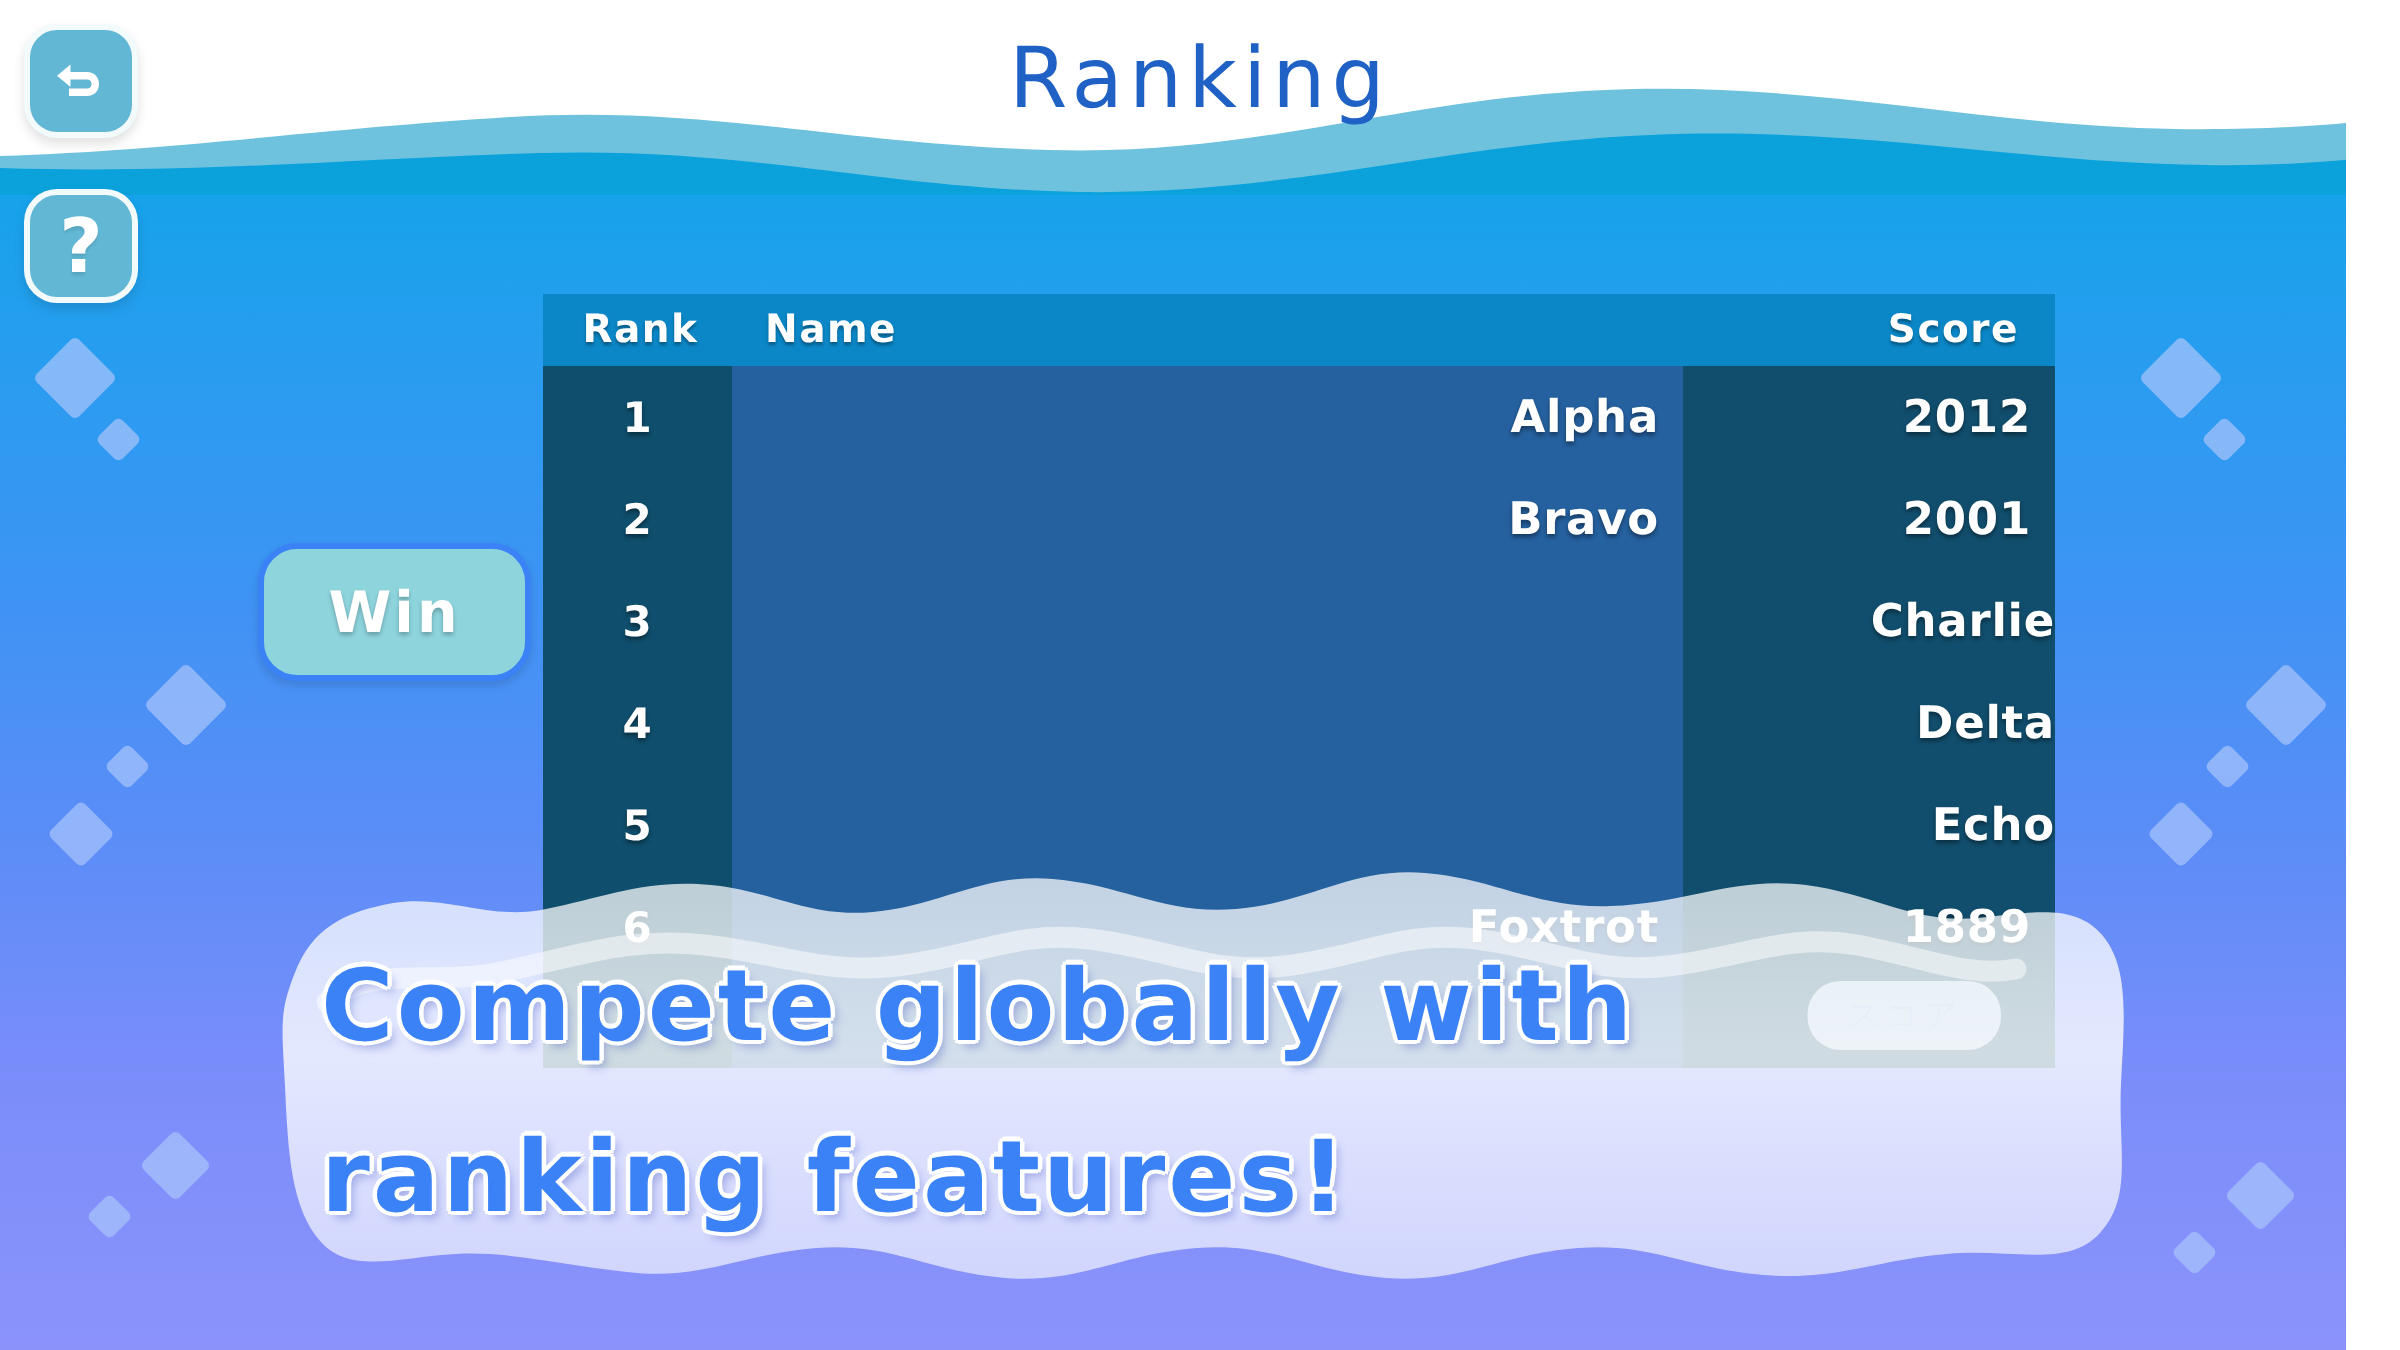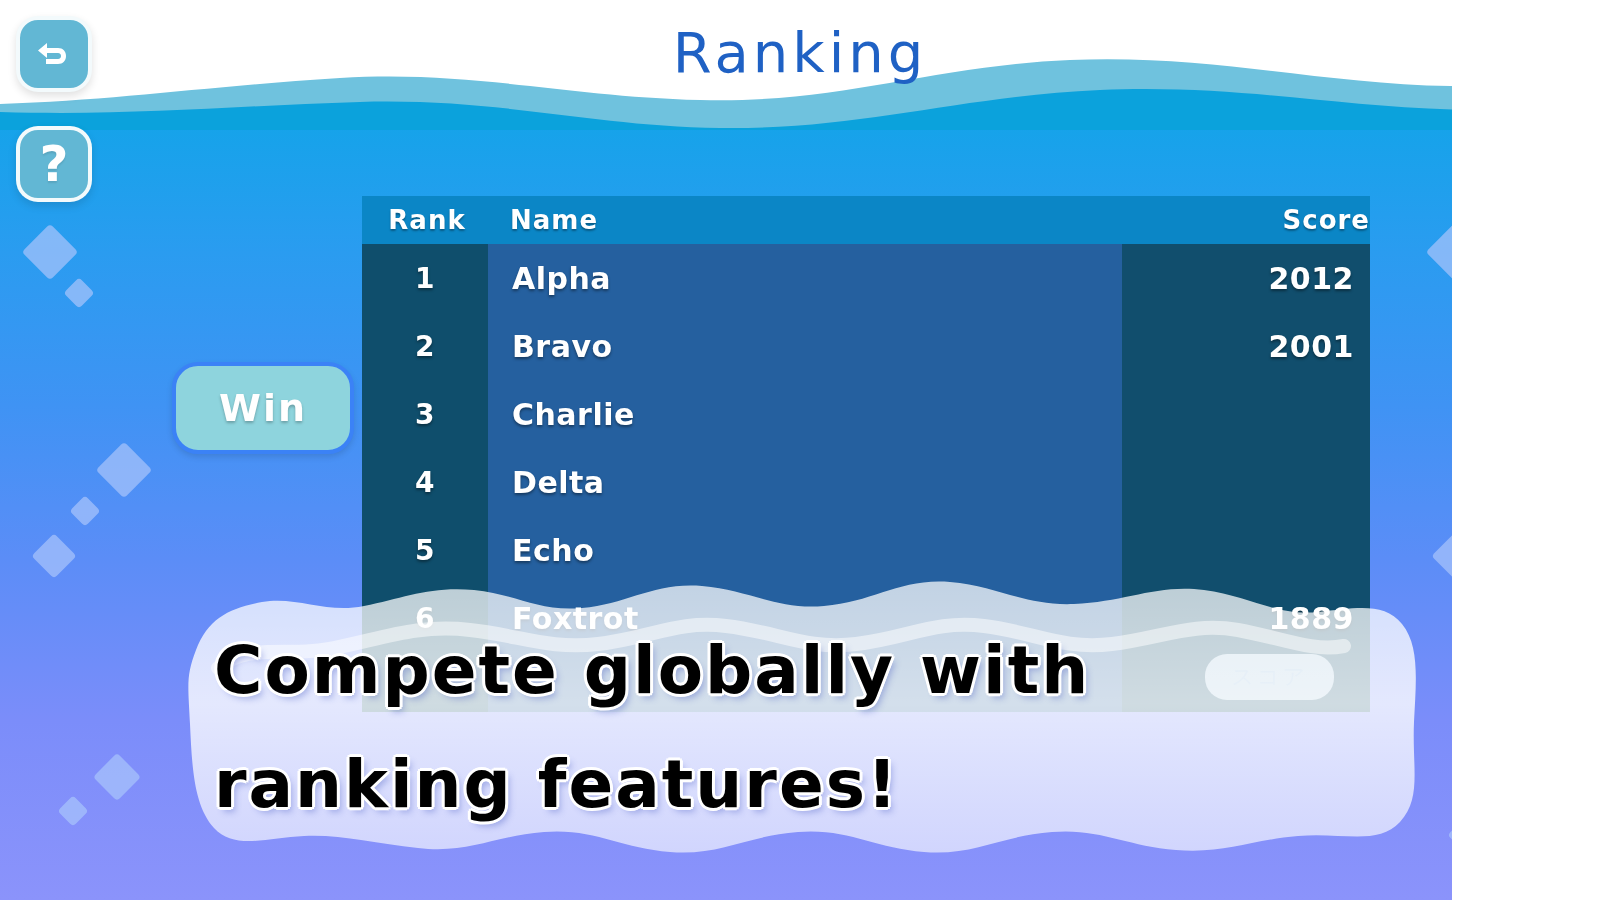--- a/index.html
+++ b/index.html
@@ -3,21 +3,21 @@
 <meta charset="utf-8">
 <style>
   html, body {
     margin: 0; padding: 0;
     width: 1600px; height: 900px;
     overflow: hidden;
     font-family: "DejaVu Sans", sans-serif;
   }
   #stage {
     position: relative;
-    width: 1452px; height: 900px;
+    width: 1564px; height: 900px;
     overflow: hidden;
     background: #ffffff;
   }
 
   
   .bg-water {
     position: absolute;
     left: 0; top: 0; width: 1600px; height: 900px;
     background: linear-gradient(180deg,
         #00a8e0 0%,
@@ -126,21 +126,21 @@
   .col-head {
     color: #ffffff;
     font-size: 26px;
     font-weight: bold;
     letter-spacing: 1px;
     text-shadow: 0 2px 2px rgba(0,0,0,.32);
     font-family: "DejaVu Sans", sans-serif;
   }
   #head-rank { width: 130px; text-align: center; }
   #head-name { flex: 1; padding-left: 18px; text-align: left; }
-  #head-score { width: 180px; text-align: right; }
+  #head-score { width: 180px; text-align: right; padding-right: 24px; }
 
   #table-body {
     position: relative;
     height: 468px;
     background: #164f6e;
     display: flex;
   }
   .col-strip-rank { width: 126px; background: #0f4e6c; }
   .col-strip-name { flex: 1; background: #25609f; }
   .col-strip-score { width: 248px; background: #114e6d; }
@@ -157,21 +157,21 @@
   }
   .cell {
     color: #ffffff;
     font-size: 30px;
     font-weight: bold;
     letter-spacing: .5px;
     text-shadow: 0 2px 3px rgba(0,0,0,.4);
     font-family: "DejaVu Sans", sans-serif;
   }
   .cell-rank { width: 126px; text-align: center; font-size: 28px; }
-  .cell-name { flex: 1; padding-left: 24px; text-align: left; }
+  .cell-name { flex: 1; padding-left: 24px; text-align: right; }
   .cell-score { width: 248px; text-align: right; padding-right: 16px; }
 
   
   #score-tag {
     position: absolute;
     right: 36px; bottom: 12px;
     background: rgba(205,230,250,.80);
     border-radius: 22px;
     padding: 8px 26px;
     color: #8fb8dd;
@@ -187,21 +187,21 @@
     width: 1248px; height: 290px;
     pointer-events: none;
   }
   #brush-banner svg { position: absolute; left: 0; top: 0; }
 
   #caption {
     position: absolute;
     left: 214px; top: 614px;
     width: 1180px;
     text-align: left;
-    color: #000000;
+    color: #3b82f6;
     font-size: 66px;
     font-weight: bold;
     line-height: 1.72;
     letter-spacing: 2px;
     font-family: "DejaVu Sans", sans-serif;
     text-shadow:
        3px 0 0 #fff, -3px 0 0 #fff, 0 3px 0 #fff, 0 -3px 0 #fff,
        2px 2px 0 #fff, -2px 2px 0 #fff, 2px -2px 0 #fff, -2px -2px 0 #fff,
        4px 5px 6px rgba(60,80,190,.35);
   }

